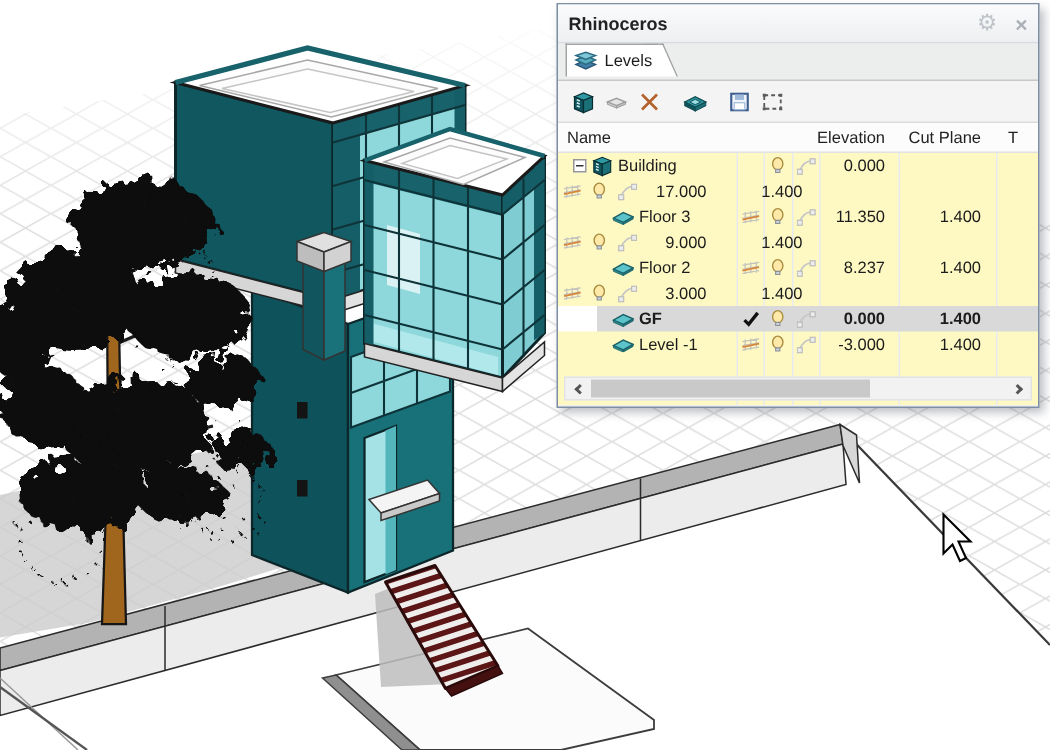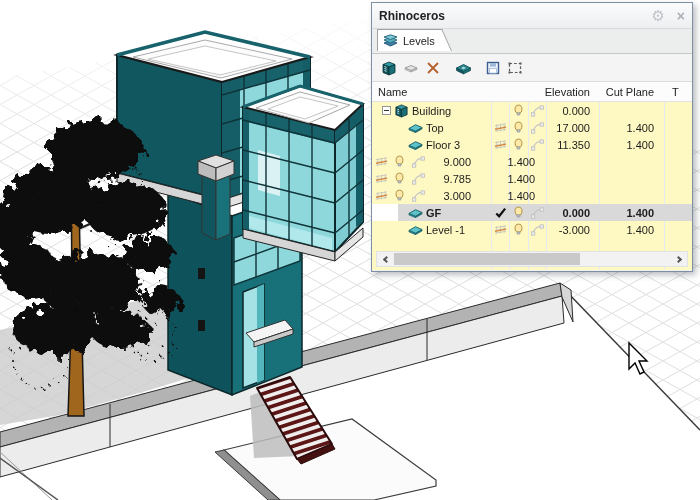--- a/index.html
+++ b/index.html
@@ -335,113 +335,113 @@
           <svg width="13" height="13">
             <use href="#i-curve"></use>
           </svg>
         </div>
       <div class="c-elev">0.000</div>
       <div class="c-cut"></div>
         <div class="c-rest"></div>
     </div>
 
     <div class="row">
+      <div class="c-i1">
+          <svg width="13" height="12">
+            <use href="#i-grid"></use>
+          </svg>
+        </div>
+      <div class="c-i2">
+          <svg width="13" height="13">
+            <use href="#i-bulb"></use>
+          </svg>
+        </div>
+      <div class="c-i3">
+          <svg width="13" height="13">
+            <use href="#i-curve"></use>
+          </svg>
+        </div>
+      <div class="c-elev">17.000</div>
+      <div class="c-cut">1.400</div>
+        <div class="c-rest"></div>
+    </div>
+
+    <div class="row">
       <div class="c-name">
           <span class="ind"></span>
         <svg width="15" height="10">
             <use href="#i-level"></use>
           </svg>
-        <span class="lbl">Top</span>
+        <span class="lbl">Floor 3</span>
         </div>
       <div class="c-i1">
           <svg width="13" height="12">
             <use href="#i-grid"></use>
           </svg>
         </div>
       <div class="c-i2">
           <svg width="13" height="13">
             <use href="#i-bulb"></use>
           </svg>
         </div>
       <div class="c-i3">
           <svg width="13" height="13">
             <use href="#i-curve"></use>
           </svg>
         </div>
-      <div class="c-elev">17.000</div>
+      <div class="c-elev">11.350</div>
+      <div class="c-cut">1.400</div>
+        <div class="c-rest"></div>
+    </div>
+
+    <div class="row">
+      <div class="c-i1">
+          <svg width="13" height="12">
+            <use href="#i-grid"></use>
+          </svg>
+        </div>
+      <div class="c-i2">
+          <svg width="13" height="13">
+            <use href="#i-bulb"></use>
+          </svg>
+        </div>
+      <div class="c-i3">
+          <svg width="13" height="13">
+            <use href="#i-curve"></use>
+          </svg>
+        </div>
+      <div class="c-elev">9.000</div>
       <div class="c-cut">1.400</div>
         <div class="c-rest"></div>
     </div>
 
     <div class="row">
       <div class="c-name">
           <span class="ind"></span>
         <svg width="15" height="10">
             <use href="#i-level"></use>
           </svg>
-        <span class="lbl">Floor 3</span>
+        <span class="lbl">Floor 2</span>
         </div>
       <div class="c-i1">
           <svg width="13" height="12">
             <use href="#i-grid"></use>
           </svg>
         </div>
       <div class="c-i2">
           <svg width="13" height="13">
             <use href="#i-bulb"></use>
           </svg>
         </div>
       <div class="c-i3">
           <svg width="13" height="13">
             <use href="#i-curve"></use>
           </svg>
         </div>
-      <div class="c-elev">11.350</div>
-      <div class="c-cut">1.400</div>
-        <div class="c-rest"></div>
-    </div>
-
-    <div class="row">
-      <div class="c-i1">
-          <svg width="13" height="12">
-            <use href="#i-grid"></use>
-          </svg>
-        </div>
-      <div class="c-i2">
-          <svg width="13" height="13">
-            <use href="#i-bulb"></use>
-          </svg>
-        </div>
-      <div class="c-i3">
-          <svg width="13" height="13">
-            <use href="#i-curve"></use>
-          </svg>
-        </div>
-      <div class="c-elev">9.000</div>
-      <div class="c-cut">1.400</div>
-        <div class="c-rest"></div>
-    </div>
-
-    <div class="row">
-      <div class="c-i1">
-          <svg width="13" height="12">
-            <use href="#i-grid"></use>
-          </svg>
-        </div>
-      <div class="c-i2">
-          <svg width="13" height="13">
-            <use href="#i-bulb"></use>
-          </svg>
-        </div>
-      <div class="c-i3">
-          <svg width="13" height="13">
-            <use href="#i-curve"></use>
-          </svg>
-        </div>
-      <div class="c-elev">9.785</div>
+      <div class="c-elev">8.237</div>
       <div class="c-cut">1.400</div>
         <div class="c-rest"></div>
     </div>
 
     <div class="row">
       <div class="c-i1">
           <svg width="13" height="12">
             <use href="#i-grid"></use>
           </svg>
         </div>

